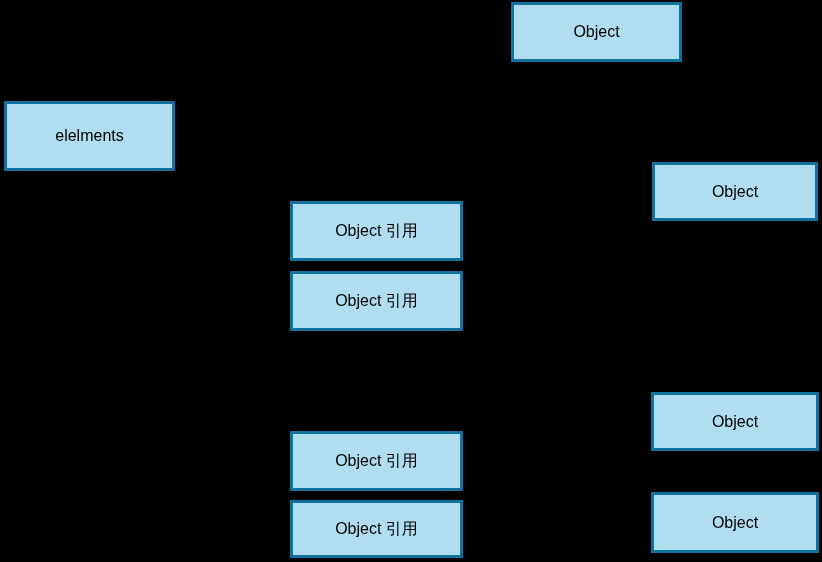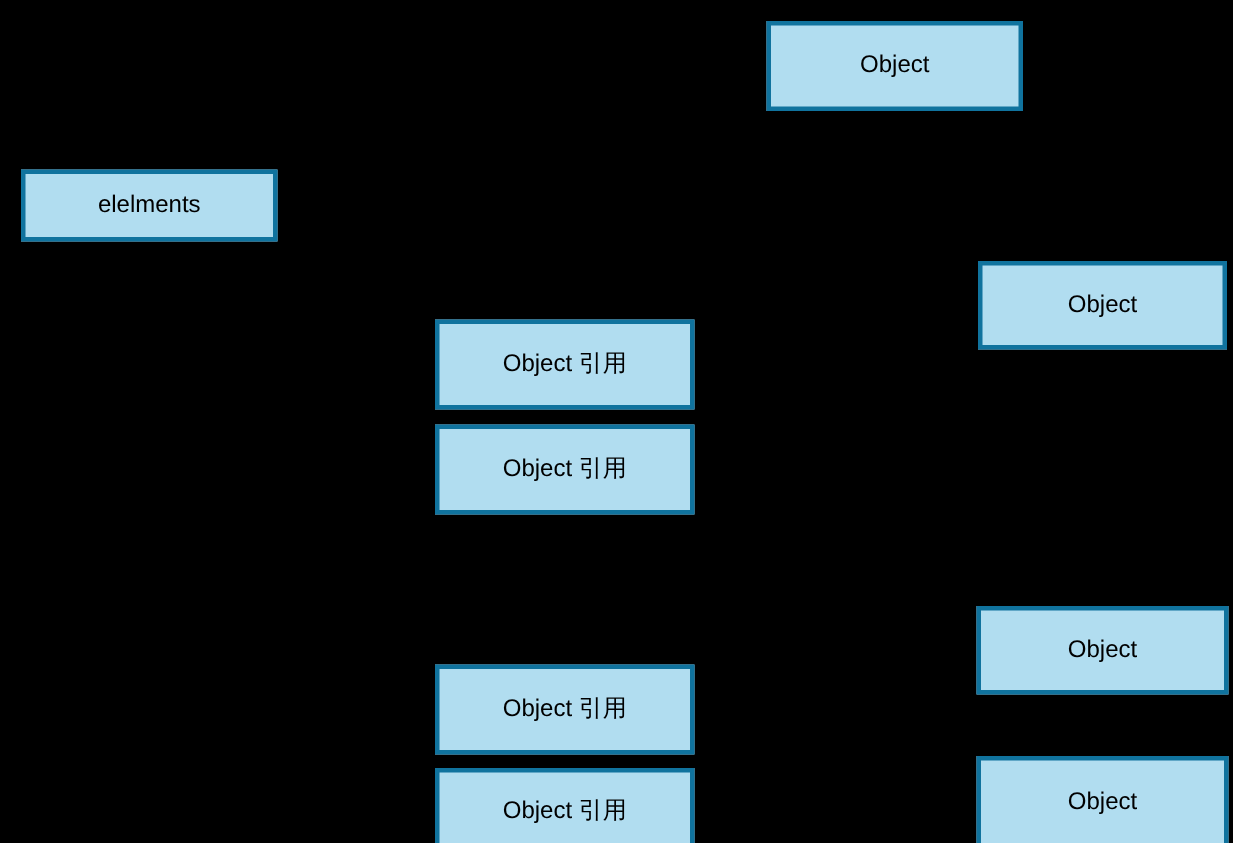--- a/index.html
+++ b/index.html
@@ -21,41 +21,40 @@
     background: var(--fill, #B1DDF0);
     border: 3px solid var(--stroke, #10739E);
     color: var(--text, #000000);
     display: flex;
     align-items: center;
     justify-content: center;
     font-size: 16px;
     line-height: 1;
     white-space: nowrap;
     text-align: center;
-    margin-top: 12px;
   }
   .watermark {
     position: absolute;
     left: 657px;
     top: 533px;
     font-size: 17px;
     letter-spacing: 0.5px;
     color: rgba(255, 255, 255, 0.5);
     white-space: nowrap;
     pointer-events: none;
   }
 </style>
 </head>
 <body>
 
 <div class="canvas" style="--bg: #000000; --fill: #B1DDF0; --stroke: #10739E; --text: #000000;">
 
   <div class="node" style="left:511px; top:2px; width:171px; height:60px;">Object</div>
 
-  <div class="node" style="left:14px; top:101px; width:171px; height:48px;">elelments</div>
+  <div class="node" style="left:4px; top:101px; width:171px; height:70px;">elelments</div>
 
   <div class="node" style="left:652px; top:162px; width:166px; height:59px;">Object</div>
 
   <div class="node" style="left:290px; top:201px; width:173px; height:60px;">Object 引用</div>
 
   <div class="node" style="left:290px; top:271px; width:173px; height:60px;">Object 引用</div>
 
   <div class="node" style="left:651px; top:392px; width:168px; height:59px;">Object</div>
 
   <div class="node" style="left:290px; top:431px; width:173px; height:60px;">Object 引用</div>

